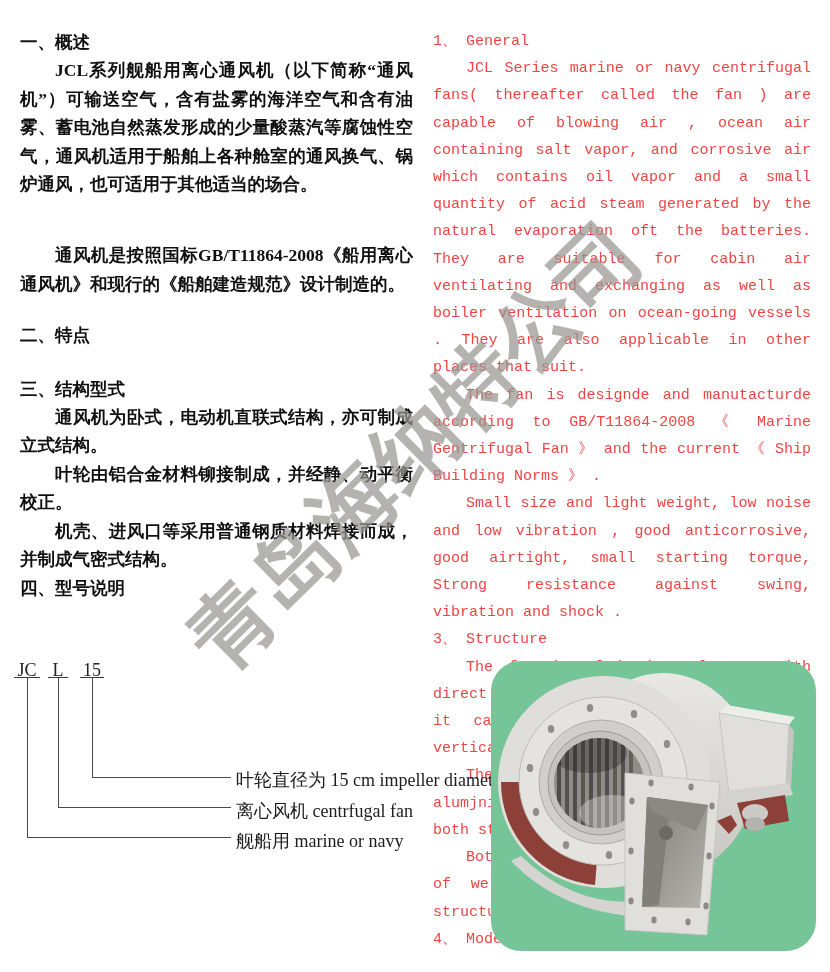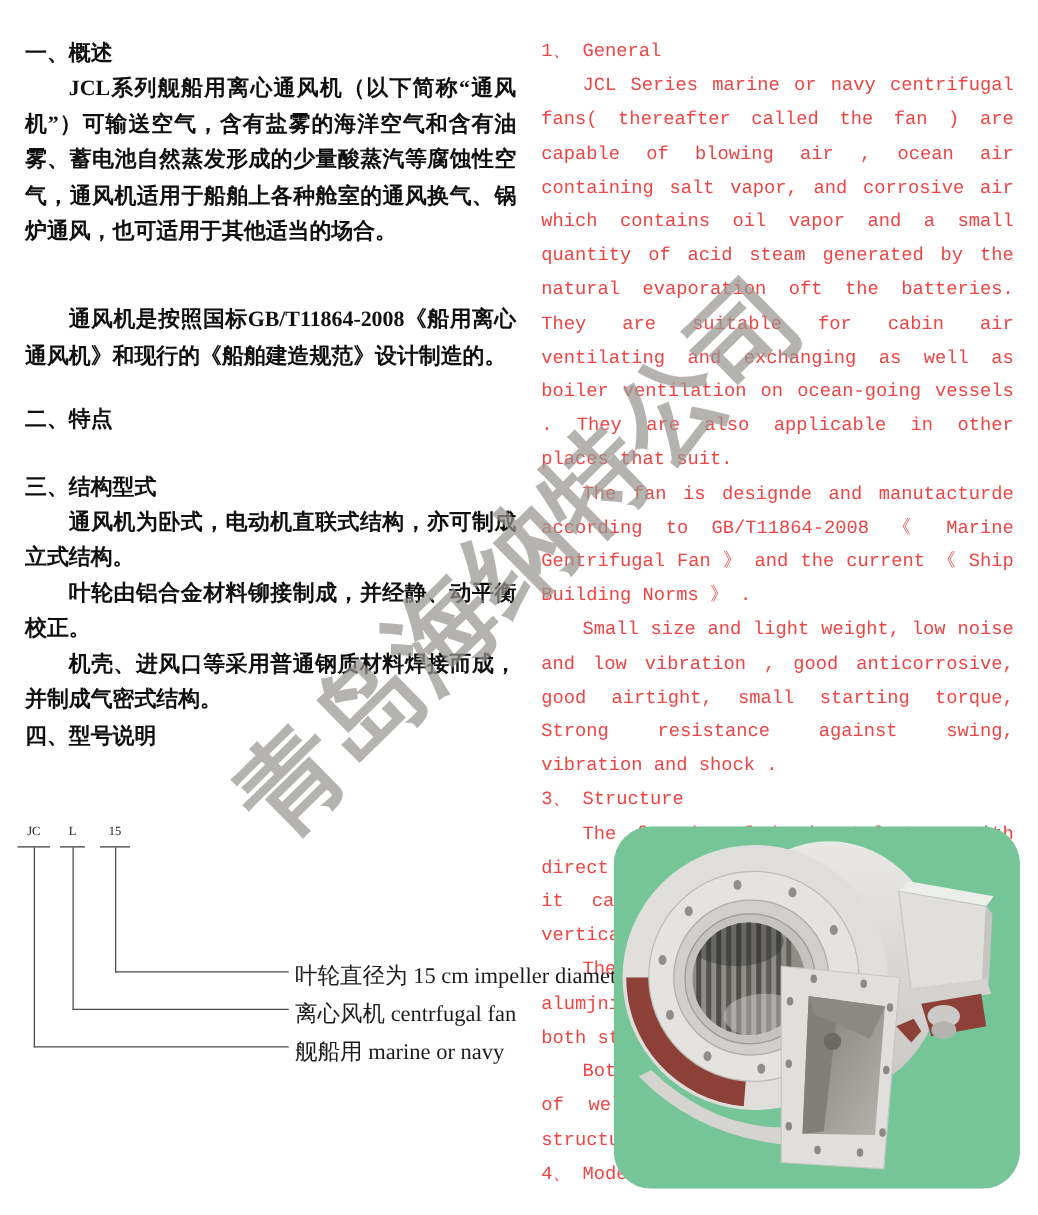--- a/index.html
+++ b/index.html
@@ -20,21 +20,21 @@
              font-size:15px;line-height:27.2px;text-align:justify;color:#ef4444;}
   .col h3,.col p{margin:0;padding:0;font-size:inherit;line-height:inherit;}
   .col.left p{text-indent:2em;}
   .col.right p{text-indent:2.2em;}
   .col.right h3{font-weight:400;}
   .m1{margin-top:43px !important;}
   .m2{margin-top:23px !important;}
   .m3{margin-top:25px !important;font-family:Liberation Serif, serif;}
 
   
-  .code{position:absolute;top:660px;height:17px;text-align:center;font-size:10px;
+  .code{position:absolute;top:660px;height:17px;text-align:center;font-size:18px;
         border-bottom:1px solid #3a3a3a;z-index:3;color:#222;}
   .conn{position:absolute;border-left:1px solid #4a4a4a;border-bottom:1px solid #4a4a4a;z-index:2;}
   .dlabel{position:absolute;left:236px;font-size:18px;color:#1c1c1c;white-space:nowrap;z-index:3;}
 
   
   .photo{position:absolute;left:491px;top:661px;z-index:4;}
 </style>
 </head>
 <body>
 

